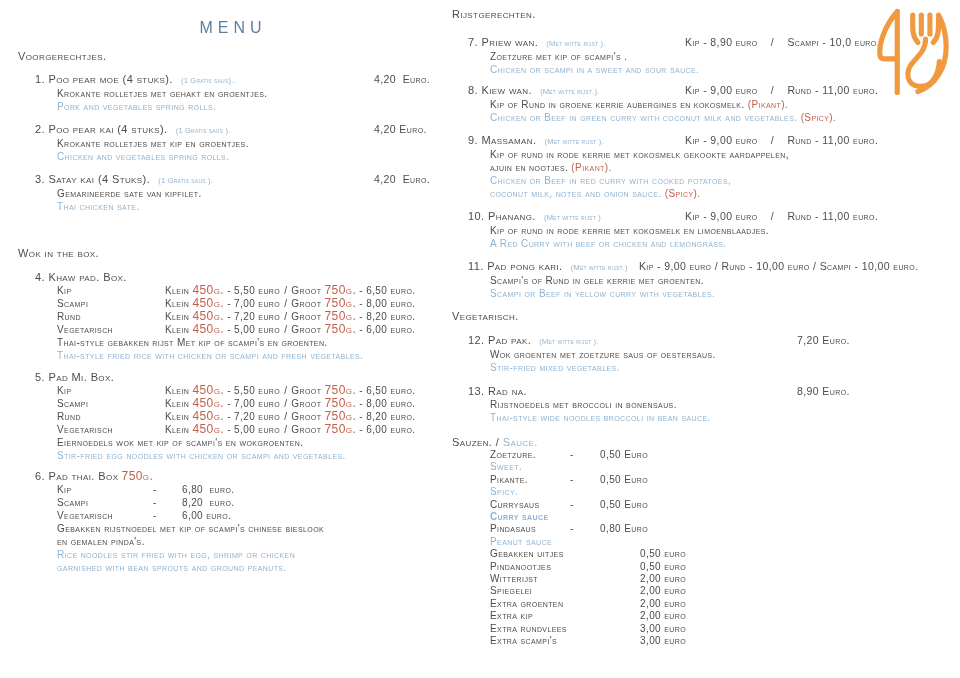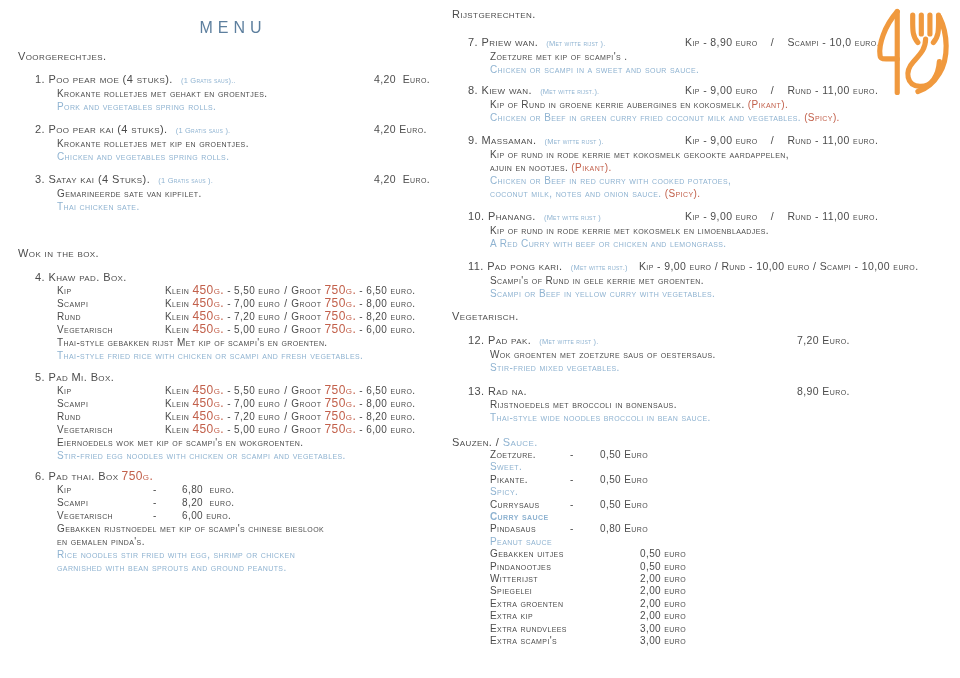--- a/index.html
+++ b/index.html
@@ -171,21 +171,21 @@
       <div class="line eng">Chicken or scampi in a sweet and sour sauce.</div>
     </div>
 
     <div class="m8">
       <div class="line t-line">
         <span class="ttl">8. Kiew wan.</span>
         <span class="note">(Met witte rijst.).</span>
         <span class="price p-r">Kip - 9,00 euro    /    Rund - 11,00 euro.</span>
       </div>
       <div class="line sub"><span>Kip of Rund in groene kerrie aubergines en kokosmelk.</span> <span class="red">(Pikant).</span></div>
-      <div class="line eng"><span>Chicken or Beef in green curry fried coconut milk and vegetables.</span> <span class="red">(Spicy).</span></div>
+      <div class="line eng"><span>Chicken or Beef in green curry with coconut milk and vegetables.</span> <span class="red">(Spicy).</span></div>
     </div>
 
     <div class="m10">
       <div class="line t-line">
         <span class="ttl">9. Massaman.</span>
         <span class="note">(Met witte rijst ).</span>
         <span class="price p-r">Kip - 9,00 euro    /    Rund - 11,00 euro.</span>
       </div>
       <div class="line sub">Kip of rund in rode kerrie met kokosmelk gekookte aardappelen,</div>
       <div class="line sub"><span>ajuin en nootjes.</span> <span class="red">(Pikant).</span></div>

